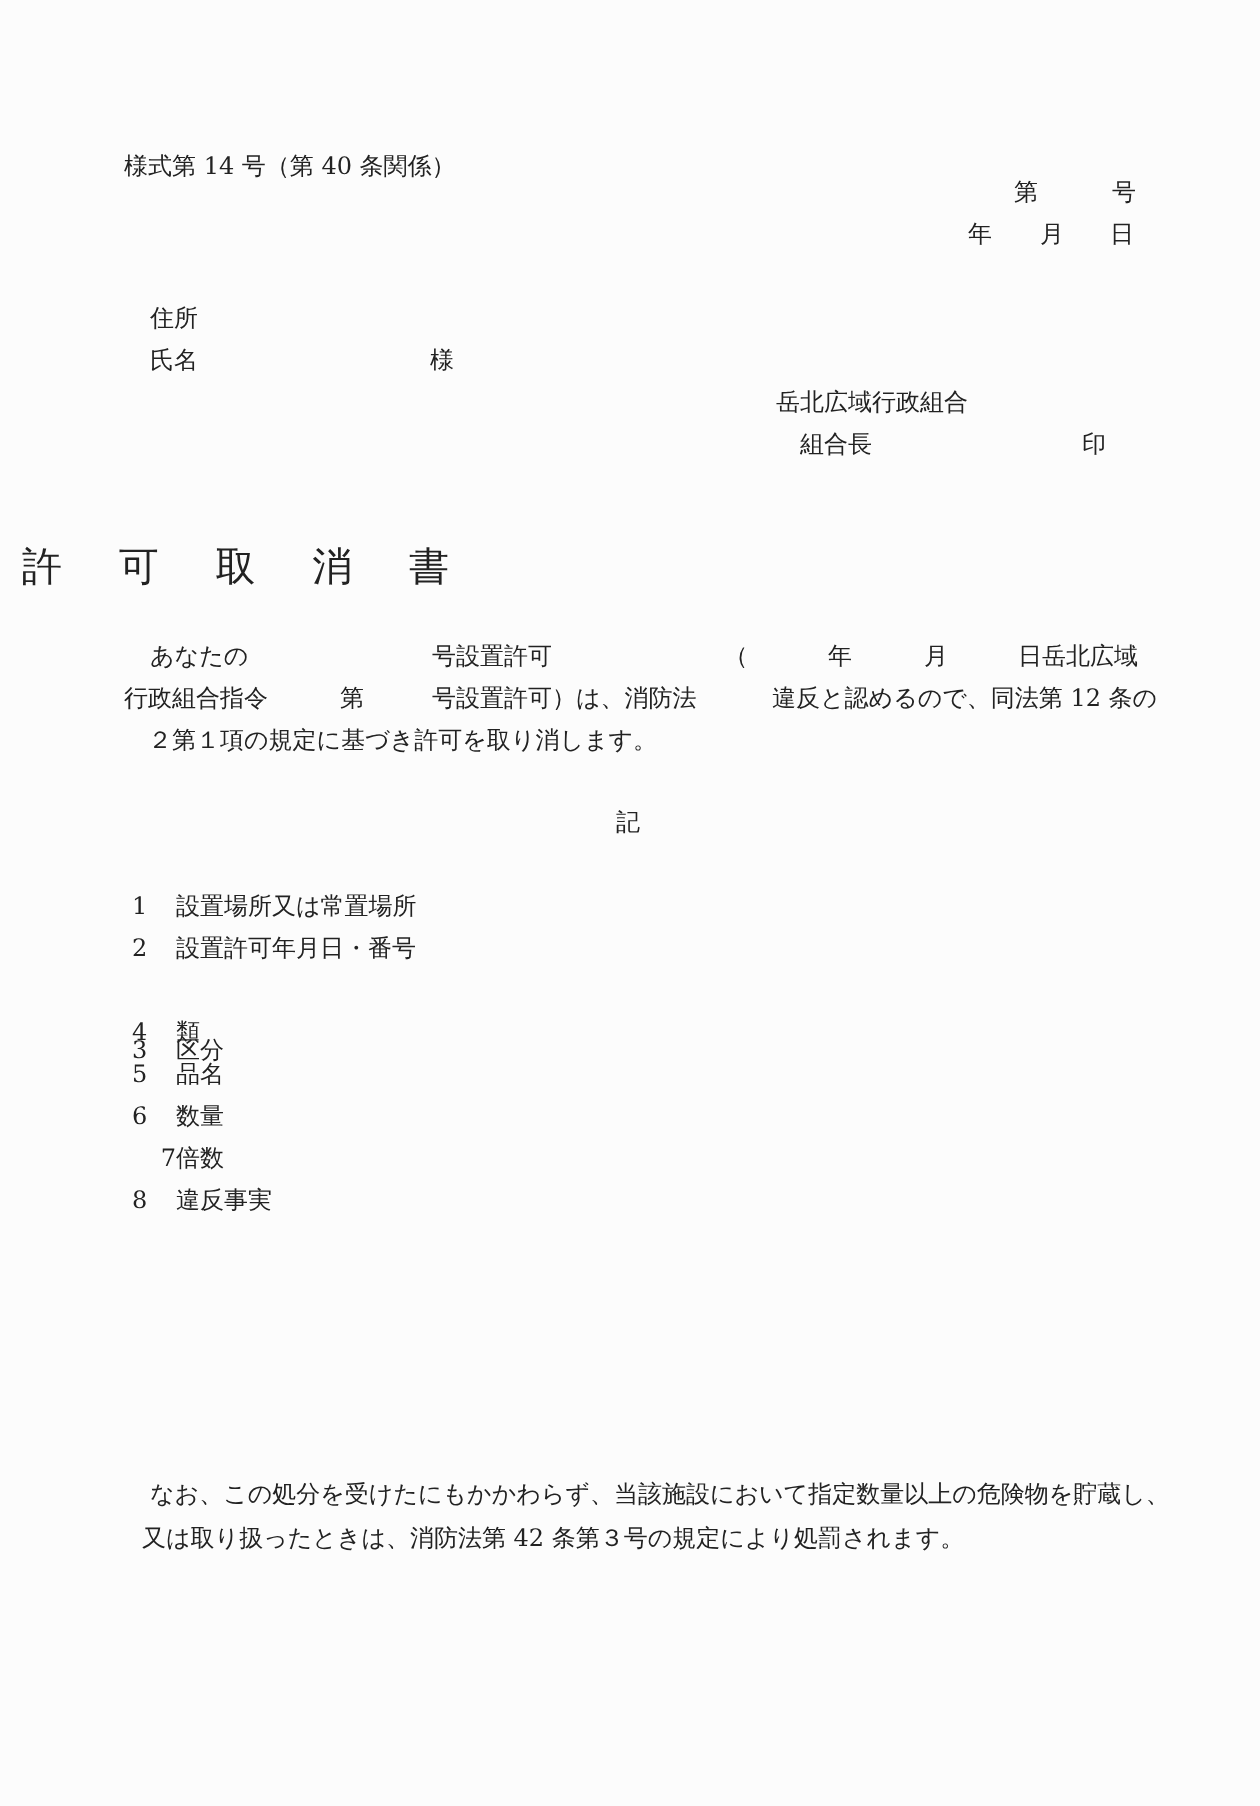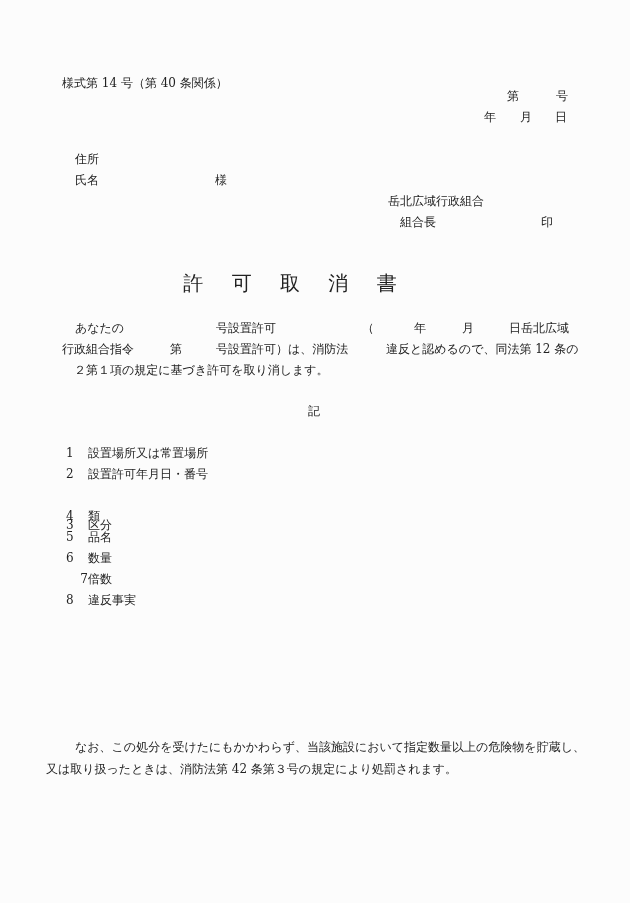--- a/index.html
+++ b/index.html
@@ -8,21 +8,21 @@
     background: #fcfcfc;
     font-family: "DejaVu Serif", "Liberation Serif", serif;
     color: #222;
     font-size: 12px;
     position: relative;
     overflow: hidden;
   }
   .abs { position: absolute; white-space: nowrap; line-height: 14px; }
   .title {
     position: absolute; top: 268px; left: 0; width: 580px;
-    text-align: center; font-size: 20px; line-height: 30px;
+    font-size: 20px; line-height: 30px;
     letter-spacing: 0;
   }
   .title span { display: inline-block; margin: 0 11px; }
   .list-item { position: absolute; left: 66px; line-height: 14px; white-space: nowrap; }
   .list-item .num { display: inline-block; width: 22px; }
 </style>
 </head>
 <body>
 
 <div class="abs" style="left:62px; top:76px;">様式第 14 号（第 40 条関係）</div>
@@ -71,13 +71,13 @@
   <div class="list-item" style="top:467px;"><span class="num">2</span><span>設置許可年月日・番号</span></div>
   <div class="list-item" style="top:488px;margin-top:30px;"><span class="num">3</span><span>区分</span></div>
   <div class="list-item" style="top:509px;"><span class="num">4</span><span>類</span></div>
   <div class="list-item" style="top:530px;"><span class="num">5</span><span>品名</span></div>
   <div class="list-item" style="top:551px;"><span class="num">6</span><span>数量</span></div>
   <div class="list-item" style="top:572px;text-align:right;"><span class="num">7</span><span>倍数</span></div>
   <div class="list-item" style="top:593px;"><span class="num">8</span><span>違反事実</span></div>
 </div>
 
 <div class="abs" style="left:75px; top:740px;">なお、この処分を受けたにもかかわらず、当該施設において指定数量以上の危険物を貯蔵し、</div>
-<div class="abs" style="left:46px; top:762px;text-align:center;">又は取り扱ったときは、消防法第 42 条第３号の規定により処罰されます。</div>
+<div class="abs" style="left:71px; top:762px;text-align:center;">又は取り扱ったときは、消防法第 42 条第３号の規定により処罰されます。</div>
 
 </body></html>

